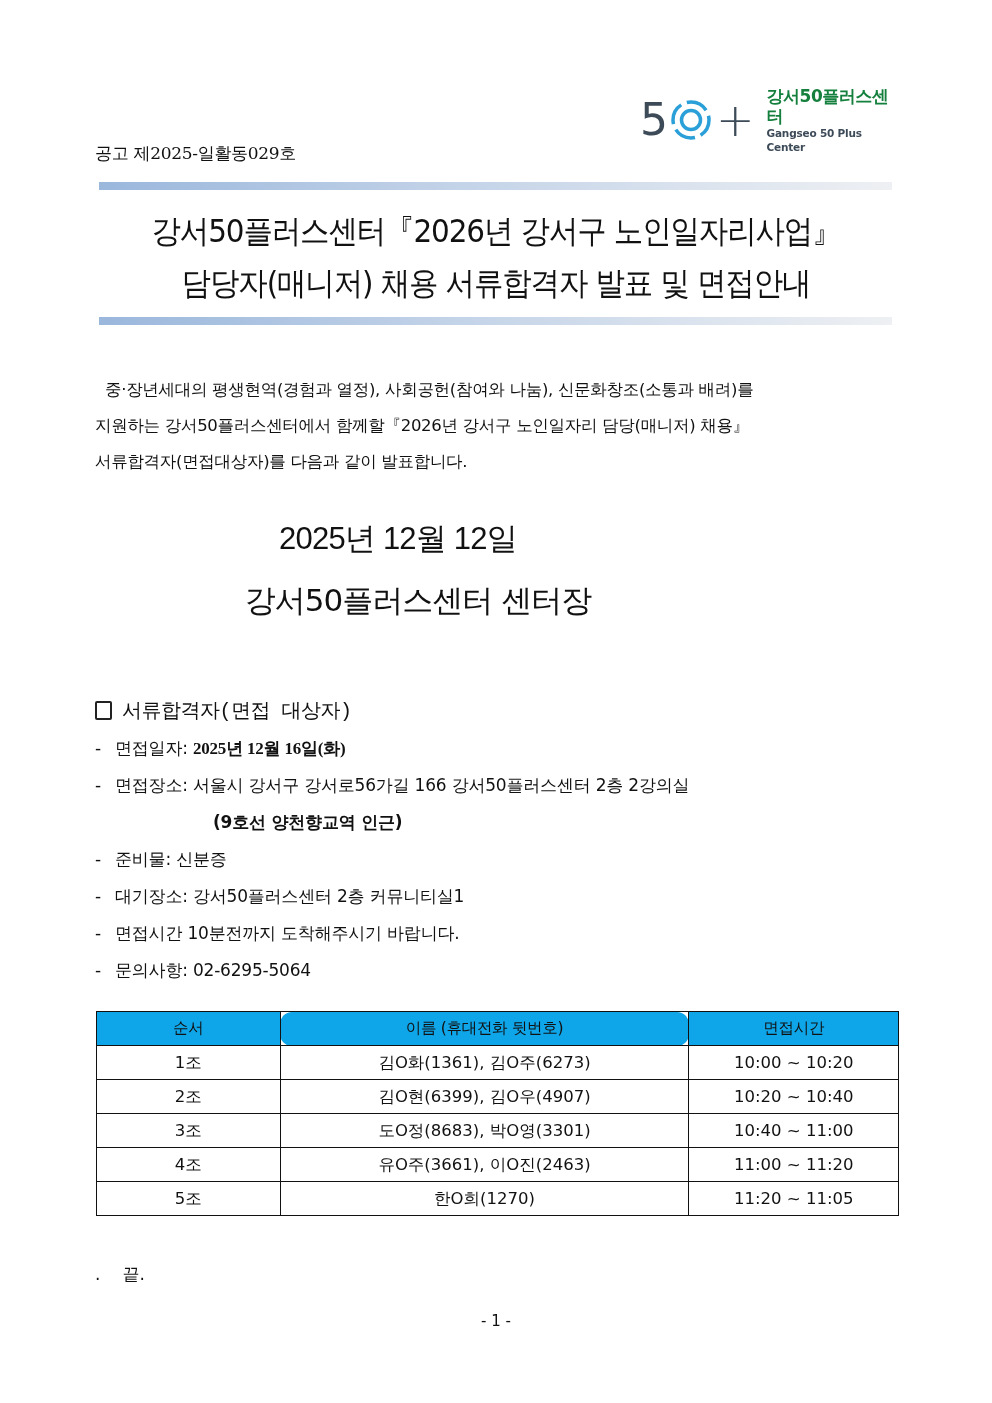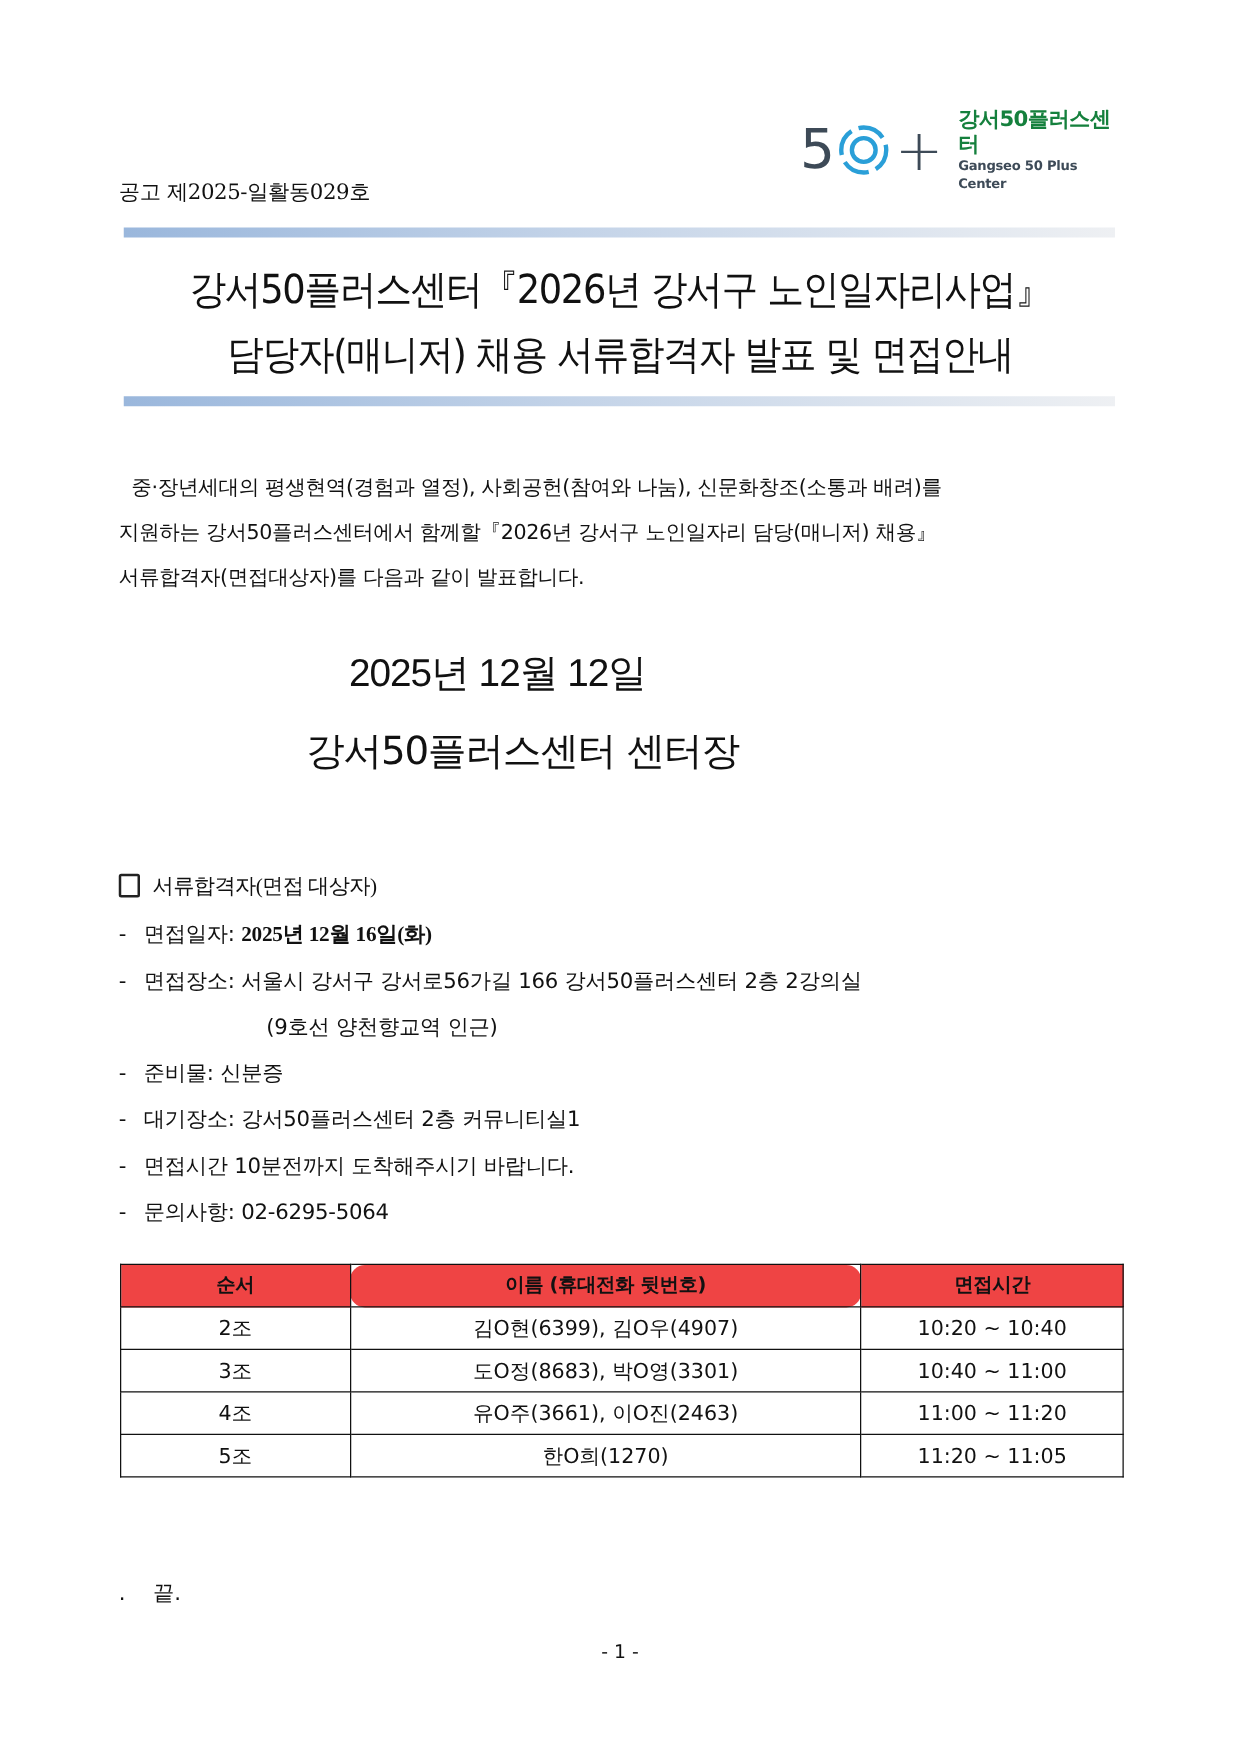--- a/index.html
+++ b/index.html
@@ -32,33 +32,33 @@
            font-size: 16.5px; line-height: 36px; text-align: justify; letter-spacing: -0.3px; }
   .intro p { margin: 0; }
   .intro .indent { padding-left: 10px; }
 
   .date-line { position: absolute; left: 0; width: 796px; text-align: center; top: 518px;
                font-family: Liberation Sans, sans-serif; font-size: 31px; letter-spacing: -0.8px; }
   .sign-line { position: absolute; left: 0; width: 836px; text-align: center; top: 580px;
                font-family: "DejaVu Sans", "Liberation Sans", sans-serif; font-size: 31px; letter-spacing: -1px; }
 
   .section-head { position: absolute; left: 95px; top: 697px; display: flex; align-items: center;
-                  font-family: Liberation Serif, serif; font-size: 17px; letter-spacing: -0.5px; }
+                  font-family: Liberation Mono, monospace; font-size: 20px; letter-spacing: -0.5px; }
   .checkbox { width: 17px; height: 19px; border: 2px solid #222; border-radius: 2px; margin-right: 10px; box-sizing: border-box; }
 
   .items { position: absolute; left: 95px; top: 732px; font-size: 17px; letter-spacing: -0.2px; }
   .item { height: 37px; line-height: 32px; white-space: nowrap; font-family: "DejaVu Sans", "Liberation Sans", sans-serif; }
   .item .dash { display: inline-block; width: 20px; }
   .item b { font-family: Liberation Serif, serif; font-weight: bold; }
-  .item.sub { padding-left: 118px; }
+  .item.sub { padding-left: 118px; font-weight: bold; }
 
   table.schedule { position: absolute; left: 96px; top: 1011px; width: 803px; border-collapse: collapse;
                    font-size: 16.5px; font-family: "DejaVu Sans", "Liberation Sans", sans-serif; }
   table.schedule th, table.schedule td { border: 1px solid #111; height: 33px; padding: 0; text-align: center; }
-  table.schedule th { background: #ef4444; font-weight: bold; font-size: 15.5px; letter-spacing: -0.3px; }
+  table.schedule th { background: #0ea5e9; font-weight: normal; font-size: 15.5px; letter-spacing: -0.3px; }
   table.schedule .c1 { width: 183px; }
   table.schedule .c2 { width: 409px; border-radius: 12px; }
   table.schedule .c3 { width: 209px; }
 
   .end-mark { position: absolute; left: 95px; top: 1263px; font-size: 17px; font-family: "DejaVu Sans", "Liberation Sans", sans-serif; }
   .end-mark .dot { margin-right: 22px; }
   .page-no { position: absolute; left: 0; width: 992px; text-align: center; top: 1312px;
              font-size: 15px; font-family: "DejaVu Sans", "Liberation Sans", sans-serif; }
 </style>
 </head>
@@ -127,20 +127,25 @@
 <table class="schedule">
   <thead>
     <tr>
       <th class="c1">순서</th>
       <th class="c2">이름 (휴대전화 뒷번호)</th>
       <th class="c3">면접시간</th>
     </tr>
   </thead>
   <tbody>
     <tr>
+      <td>1조</td>
+      <td>김O화(1361), 김O주(6273)</td>
+      <td>10:00 ~ 10:20</td>
+    </tr>
+    <tr>
       <td>2조</td>
       <td>김O현(6399), 김O우(4907)</td>
       <td>10:20 ~ 10:40</td>
     </tr>
     <tr>
       <td>3조</td>
       <td>도O정(8683), 박O영(3301)</td>
       <td>10:40 ~ 11:00</td>
     </tr>
     <tr>

